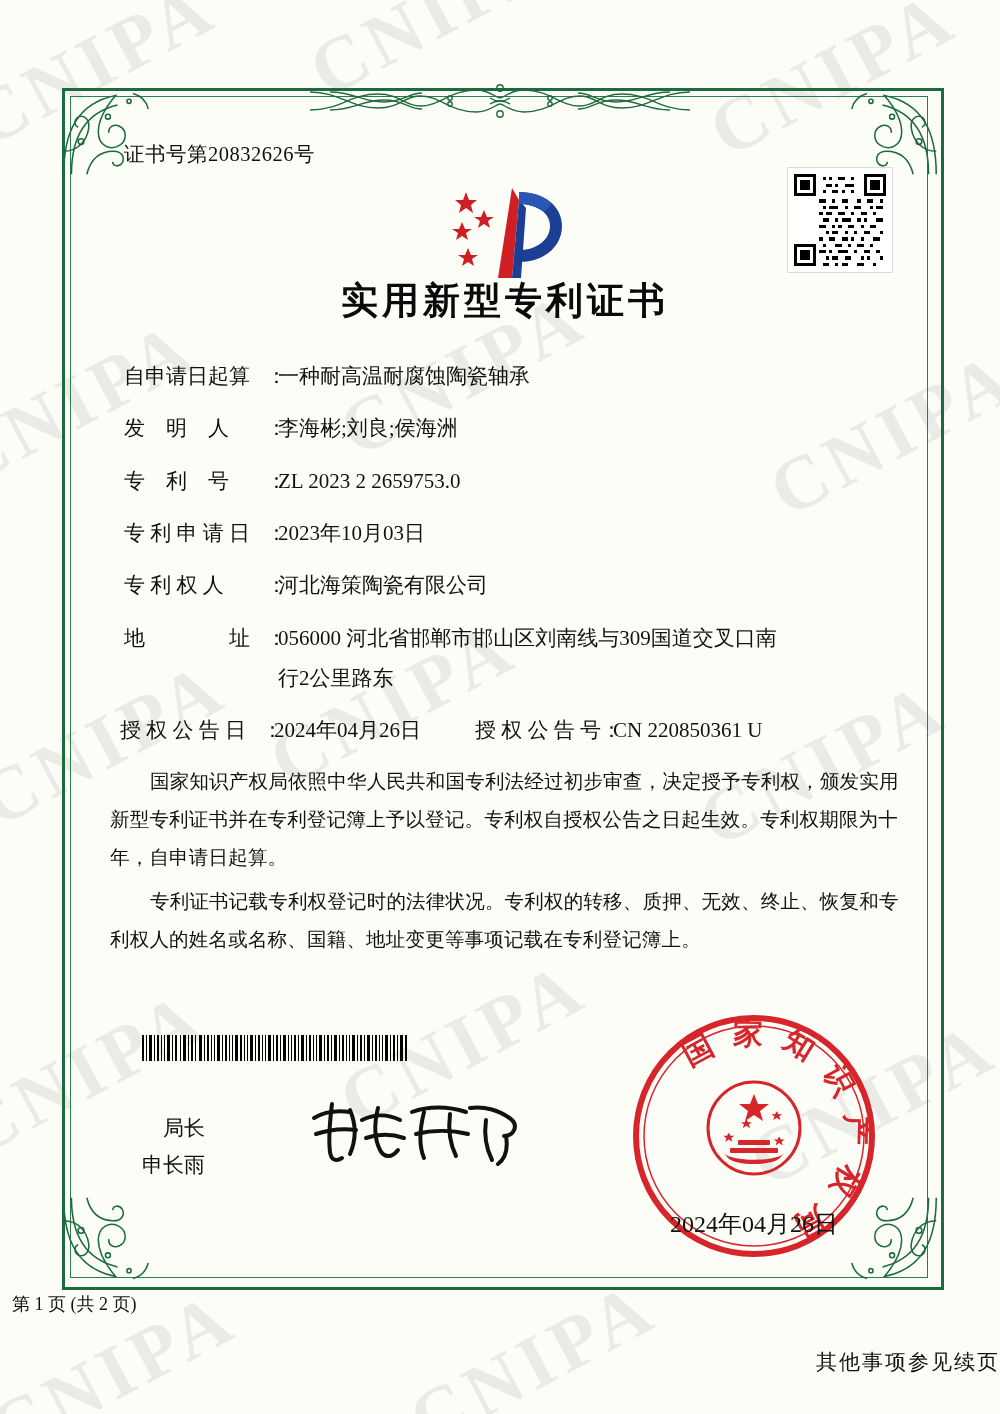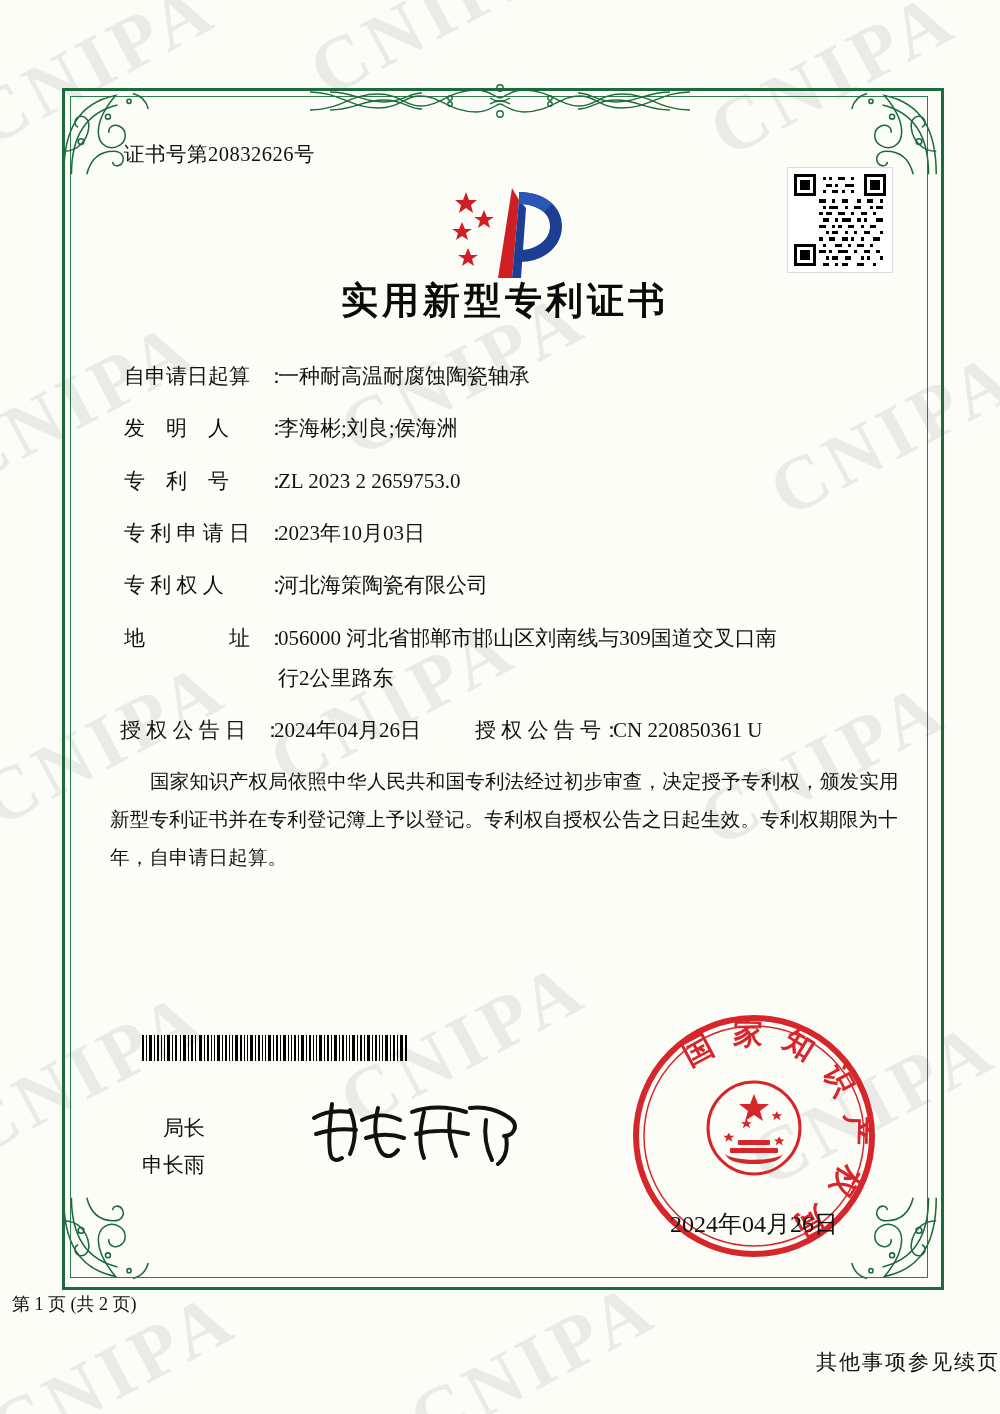--- a/index.html
+++ b/index.html
@@ -496,20 +496,21 @@
         <span>2024年04月26日</span>
         <span class="label2">授 权 公 告 号</span>
         <span class="colon">：</span>
         <span>CN 220850361 U</span>
       </div>
 
     </div>
 
     <div class="paras">
       <div class="para">国家知识产权局依照中华人民共和国专利法经过初步审查，决定授予专利权，颁发实用新型专利证书并在专利登记簿上予以登记。专利权自授权公告之日起生效。专利权期限为十年，自申请日起算。</div>
+      <div class="para">专利证书记载专利权登记时的法律状况。专利权的转移、质押、无效、终止、恢复和专利权人的姓名或名称、国籍、地址变更等事项记载在专利登记簿上。</div>
     </div>
 
   </div>
 
   <div class="barcode">
     <svg viewBox="0 0 268 26" shape-rendering="crispEdges">
       <g fill="#000">
         <rect x="0" y="0" width="2" height="26"></rect>
           <rect x="4" y="0" width="1" height="26"></rect>
         <rect x="7" y="0" width="3" height="26"></rect>

